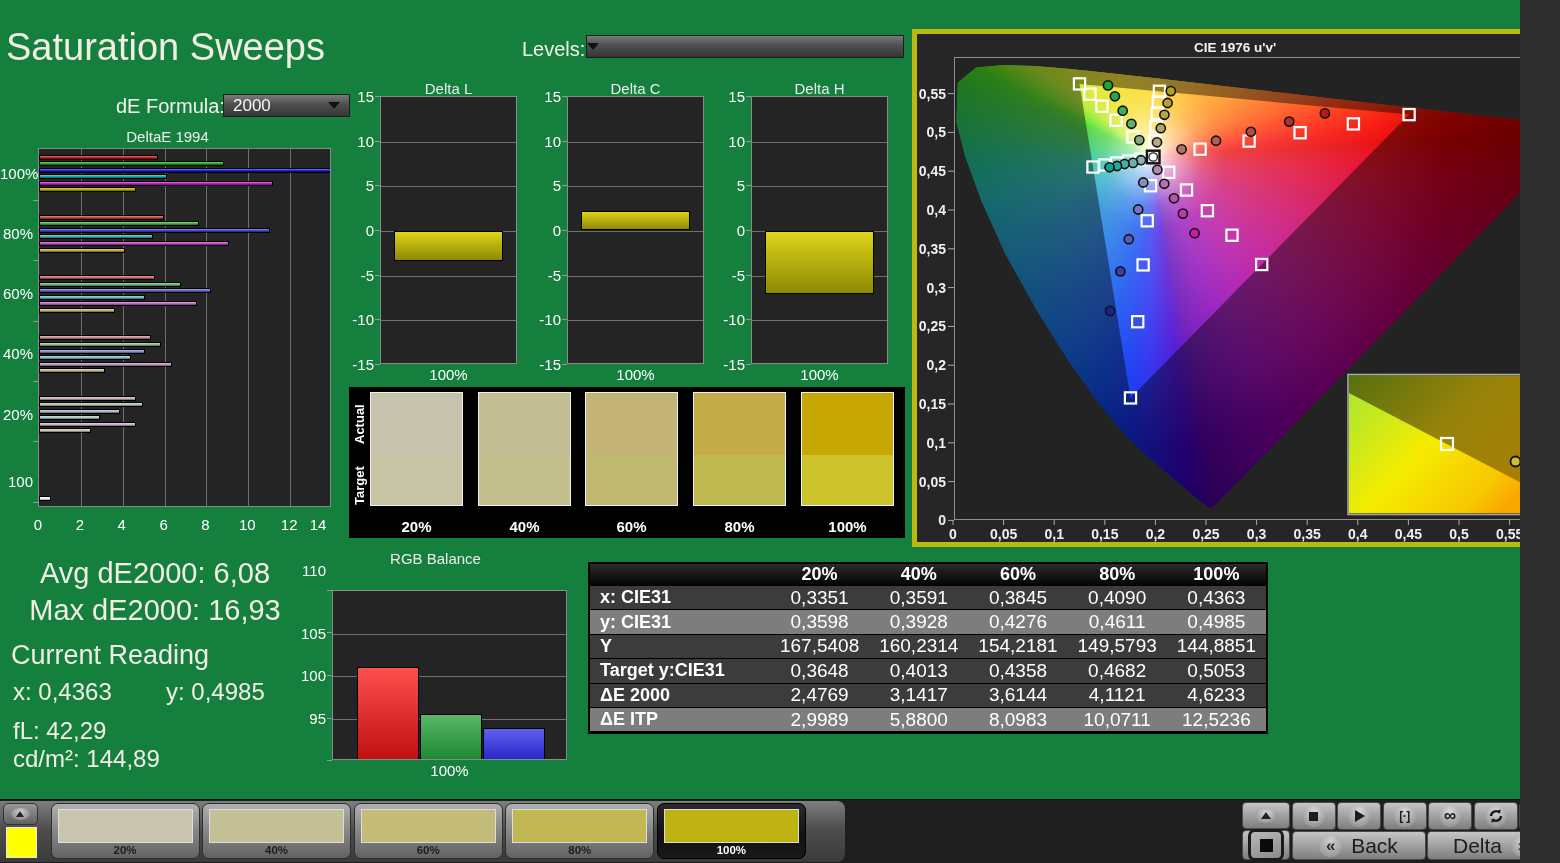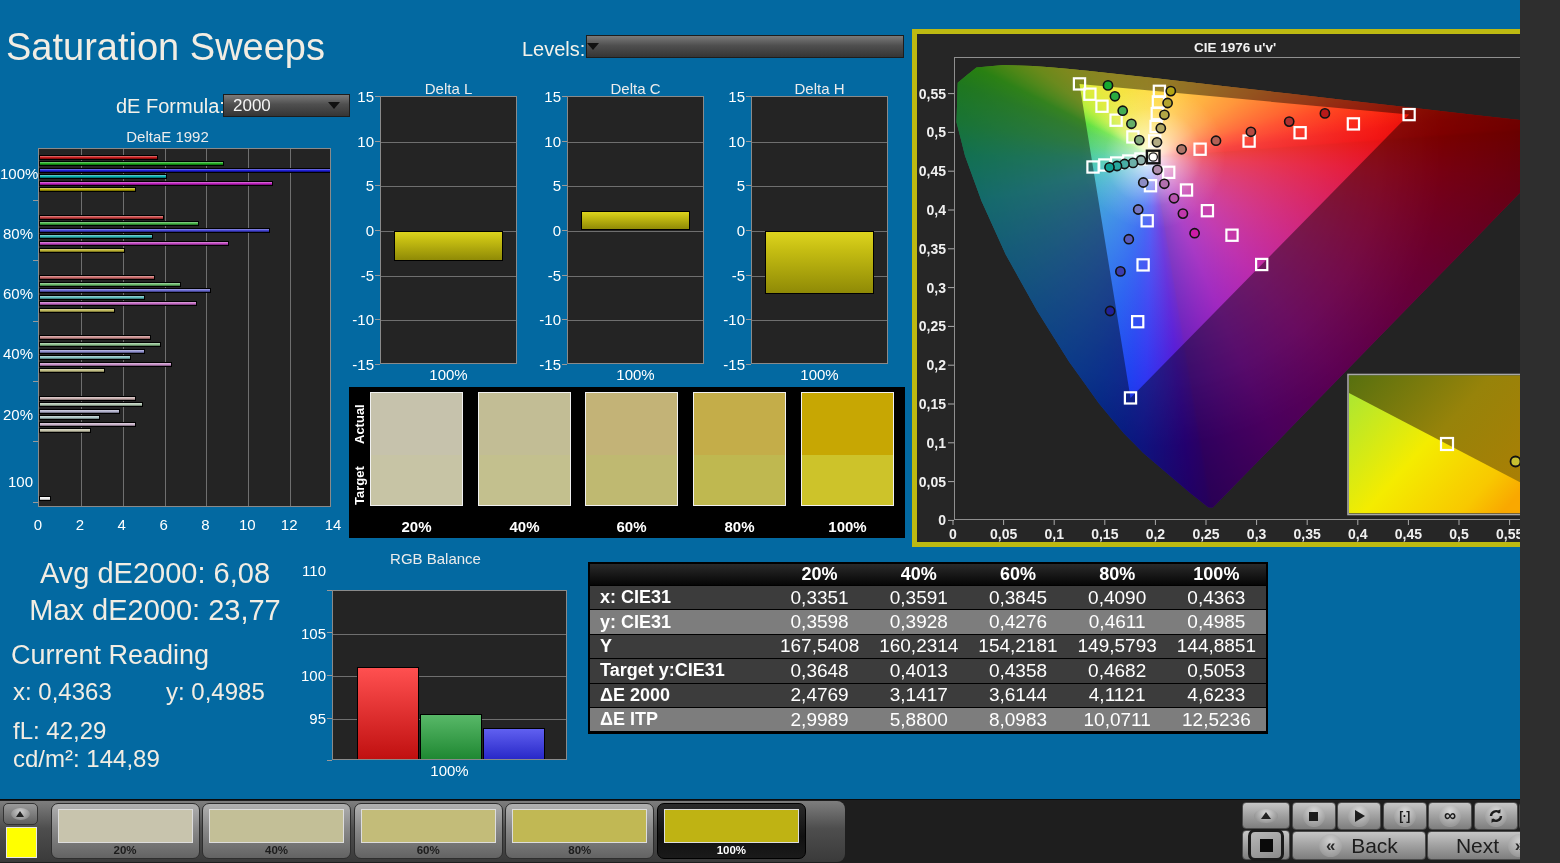--- a/index.html
+++ b/index.html
@@ -1,14 +1,14 @@
 <!DOCTYPE html>
 <html><head><meta charset="utf-8"><style>
 html,body{margin:0;padding:0;background:#2e2e2e}
-#page{position:relative;width:1520px;height:863px;background:#0369a1;overflow:hidden;
+#page{position:relative;width:1520px;height:863px;background:#15803d;overflow:hidden;
  font-family:"Liberation Sans",sans-serif;color:#fff}
 .plot{position:absolute;background:#242424;border:1px solid #8a8a8a;box-sizing:border-box;overflow:hidden}
 .vgrid{position:absolute;top:0;width:1px;height:100%;background:#6f6f6f}
 .hgrid{position:absolute;left:0;height:1px;width:100%;background:#6f6f6f}
 .bar{position:absolute;border:1px solid #000;box-sizing:border-box}
 .bar2{position:absolute;background:linear-gradient(to bottom,#ddd41e,#c5bd12 30%,#8f8a06);border:1.5px solid #000;box-sizing:border-box}
 .ctitle{position:absolute;text-align:center;font-size:15px;color:#ececec}
 .ylab{position:absolute;text-align:right;font-size:15px;color:#fff}
 .xlab{position:absolute;text-align:center;font-size:15px;color:#fff}
 .rot{position:absolute;color:#fff;font-weight:bold;font-size:13px;transform:rotate(-90deg);transform-origin:left top;white-space:nowrap}
@@ -28,21 +28,21 @@
 <div style="position:absolute;left:6px;top:26px;font-size:38px;color:#f2ede3">Saturation Sweeps</div>
     <div style="position:absolute;left:522px;top:38px;font-size:20px;color:#f5f2ea">Levels:</div>
     <div class="dd" style="left:586px;top:35px;width:318px;height:23px">
       <i></i>
     </div>
     <div style="position:absolute;left:116px;top:95px;font-size:20px;color:#f5f2ea">dE Formula:</div>
     <div class="dd" style="left:223px;top:94px;width:127px;height:23px">
       <span>2000</span>
       <i></i>
     </div>
-<div class="ctitle" style="left:21px;top:128px;width:293px">DeltaE 1992</div>
+<div class="ctitle" style="left:21px;top:128px;width:293px">DeltaE 1994</div>
     <div class="plot" style="left:38px;top:148px;width:293px;height:359px">
       <div class="vgrid" style="left:41.9px"></div>
       <div class="vgrid" style="left:83.7px"></div>
       <div class="vgrid" style="left:125.6px"></div>
       <div class="vgrid" style="left:167.4px"></div>
       <div class="vgrid" style="left:209.3px"></div>
       <div class="vgrid" style="left:251.2px"></div>
       <div class="bar" style="left:0;top:5.5px;width:119.3px;height:5px;background:linear-gradient(to bottom,#df7e7e,#c41414 55%,#6c0b0b)"></div>
       <div class="bar" style="left:0;top:12.1px;width:185.2px;height:5px;background:linear-gradient(to bottom,#80cf80,#18a818 55%,#0d5c0d)"></div>
       <div class="bar" style="left:0;top:18.6px;width:293.0px;height:5px;background:linear-gradient(to bottom,#8080e5,#1818d0 55%,#0d0d72)"></div>
@@ -87,21 +87,21 @@
     <div style="position:absolute;left:33px;top:381px;width:5px;height:1px;background:#999"></div>
     <div style="position:absolute;left:33px;top:441px;width:5px;height:1px;background:#999"></div>
     <div style="position:absolute;left:33px;top:502px;width:5px;height:1px;background:#999"></div>
     <div class="xlab" style="left:23.0px;top:516px;width:30px">0</div>
     <div class="xlab" style="left:64.9px;top:516px;width:30px">2</div>
     <div class="xlab" style="left:106.7px;top:516px;width:30px">4</div>
     <div class="xlab" style="left:148.6px;top:516px;width:30px">6</div>
     <div class="xlab" style="left:190.4px;top:516px;width:30px">8</div>
     <div class="xlab" style="left:232.3px;top:516px;width:30px">10</div>
     <div class="xlab" style="left:274.2px;top:516px;width:30px">12</div>
-    <div class="xlab" style="left:318px;top:516px;width:30px">14</div>
+    <div class="xlab" style="left:303px;top:516px;width:30px">14</div>
 <div class="ctitle" style="left:380px;top:80px;width:137px">Delta L</div>
     <div class="plot" style="left:380px;top:96px;width:137px;height:268px">
       <div class="hgrid" style="top:44.7px"></div>
       <div class="hgrid" style="top:89.3px"></div>
       <div class="hgrid" style="top:134.0px"></div>
       <div class="hgrid" style="top:178.7px"></div>
       <div class="hgrid" style="top:223.4px"></div>
       <div class="bar2" style="left:13px;top:134.0px;width:109px;height:29.5px"></div>
     </div>
     <div class="ylab" style="left:338px;top:88.0px;width:36px">15</div>
@@ -189,21 +189,21 @@
       <div style="width:100%;height:55.5%;background:#c4ad49"></div>
       <div style="width:100%;height:44.5%;background:#bfb850"></div>
     </div>
     <div style="position:absolute;left:683px;top:518px;width:113px;text-align:center;color:#fff;font-weight:bold;font-size:15px">80%</div>
     <div style="position:absolute;left:801px;top:392px;width:93px;height:114px;border:1.5px solid #f0f0f0;box-sizing:border-box">
       <div style="width:100%;height:55.5%;background:#c7a703"></div>
       <div style="width:100%;height:44.5%;background:#cdc32a"></div>
     </div>
     <div style="position:absolute;left:791px;top:518px;width:113px;text-align:center;color:#fff;font-weight:bold;font-size:15px">100%</div>
 <div class="big" style="left:0px;top:557px;width:310px;text-align:center">Avg dE2000: 6,08</div>
-    <div class="big" style="left:0px;top:594px;width:310px;text-align:center">Max dE2000: 23,77</div>
+    <div class="big" style="left:0px;top:594px;width:310px;text-align:center">Max dE2000: 16,93</div>
     <div class="big2" style="left:11px;top:640px">Current Reading</div>
     <div class="med" style="left:13px;top:678px">x: 0,4363</div>
     <div class="med" style="left:166px;top:678px">y: 0,4985</div>
     <div class="med" style="left:13px;top:717px">fL: 42,29</div>
     <div class="med" style="left:13px;top:745px">cd/m²: 144,89</div>
 <div class="ctitle" style="left:318px;top:550px;width:235px">RGB Balance</div>
     <div class="plot" style="left:332px;top:590px;width:235px;height:170px">
       <div class="hgrid" style="top:42.5px"></div>
       <div class="hgrid" style="top:85.0px"></div>
       <div class="hgrid" style="top:127.5px"></div>
@@ -508,15 +508,15 @@
       </div>
     </div>
     <div style="position:absolute;left:1519px;top:802px;width:44px;height:28px;background:linear-gradient(#c6c6c6,#a2a2a2 48%,#7e7e7e);border:1px solid #4a4a4a;border-radius:4px;box-sizing:border-box;display:flex;align-items:center;justify-content:center">
       <div style="width:22px;height:22px;border-radius:50%;background:radial-gradient(circle at 50% 28%,#d8d8d8,#9a9a9a 75%);display:flex;align-items:center;justify-content:center"></div>
     </div>
     <div style="position:absolute;left:1291.5px;top:831px;width:134px;height:29px;background:linear-gradient(#c6c6c6,#a2a2a2 48%,#7e7e7e);border:1px solid #4a4a4a;border-radius:4px;box-sizing:border-box;display:flex;align-items:center;justify-content:center;gap:9px;font-size:21px;color:#1d1d1d">
       <span style="display:inline-flex;width:23px;height:23px;border-radius:50%;background:radial-gradient(circle at 50% 30%,#d0d0d0,#9a9a9a 78%);align-items:center;justify-content:center;font-size:17px;font-weight:bold;color:#2a2a2a;">«</span>
       <span>Back</span>
     </div>
     <div style="position:absolute;left:1427px;top:831px;width:133px;height:29px;background:linear-gradient(#c6c6c6,#a2a2a2 48%,#7e7e7e);border:1px solid #4a4a4a;border-radius:4px;box-sizing:border-box;display:flex;align-items:center;justify-content:center;gap:9px;font-size:21px;color:#1d1d1d">
-      <span>Next</span>
+      <span>Delta</span>
       <span style="display:inline-flex;width:23px;height:23px;border-radius:50%;background:radial-gradient(circle at 50% 30%,#d0d0d0,#9a9a9a 78%);align-items:center;justify-content:center;font-size:17px;font-weight:bold;color:#2a2a2a;">»</span>
     </div>
 </div>
 </body></html>

